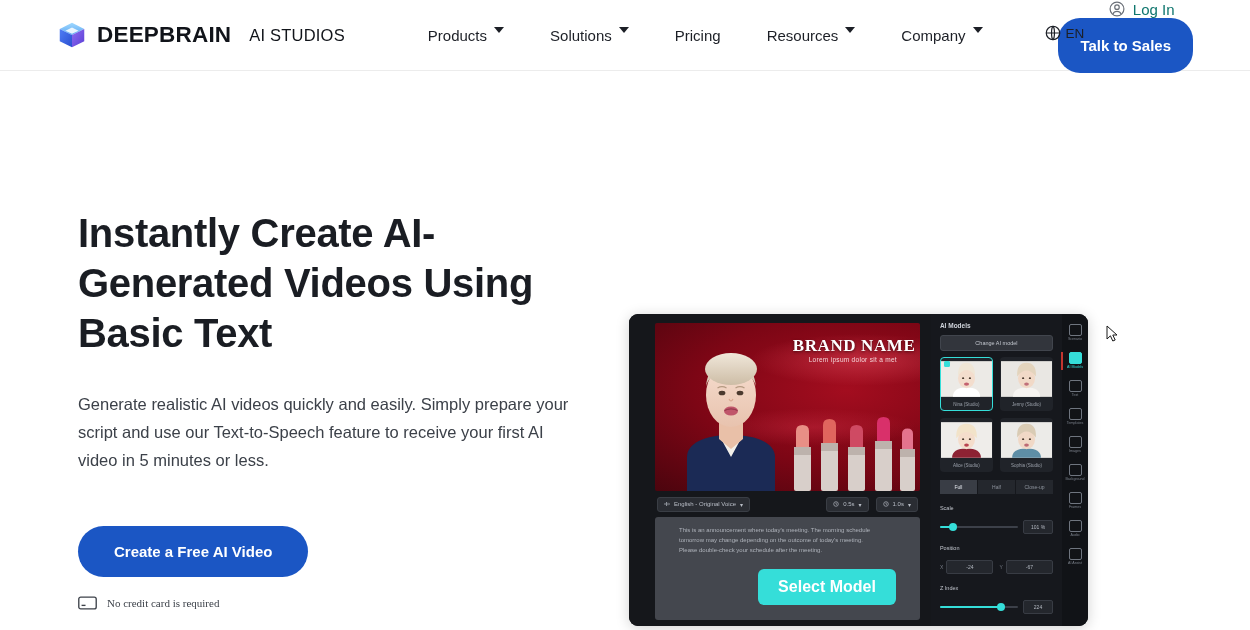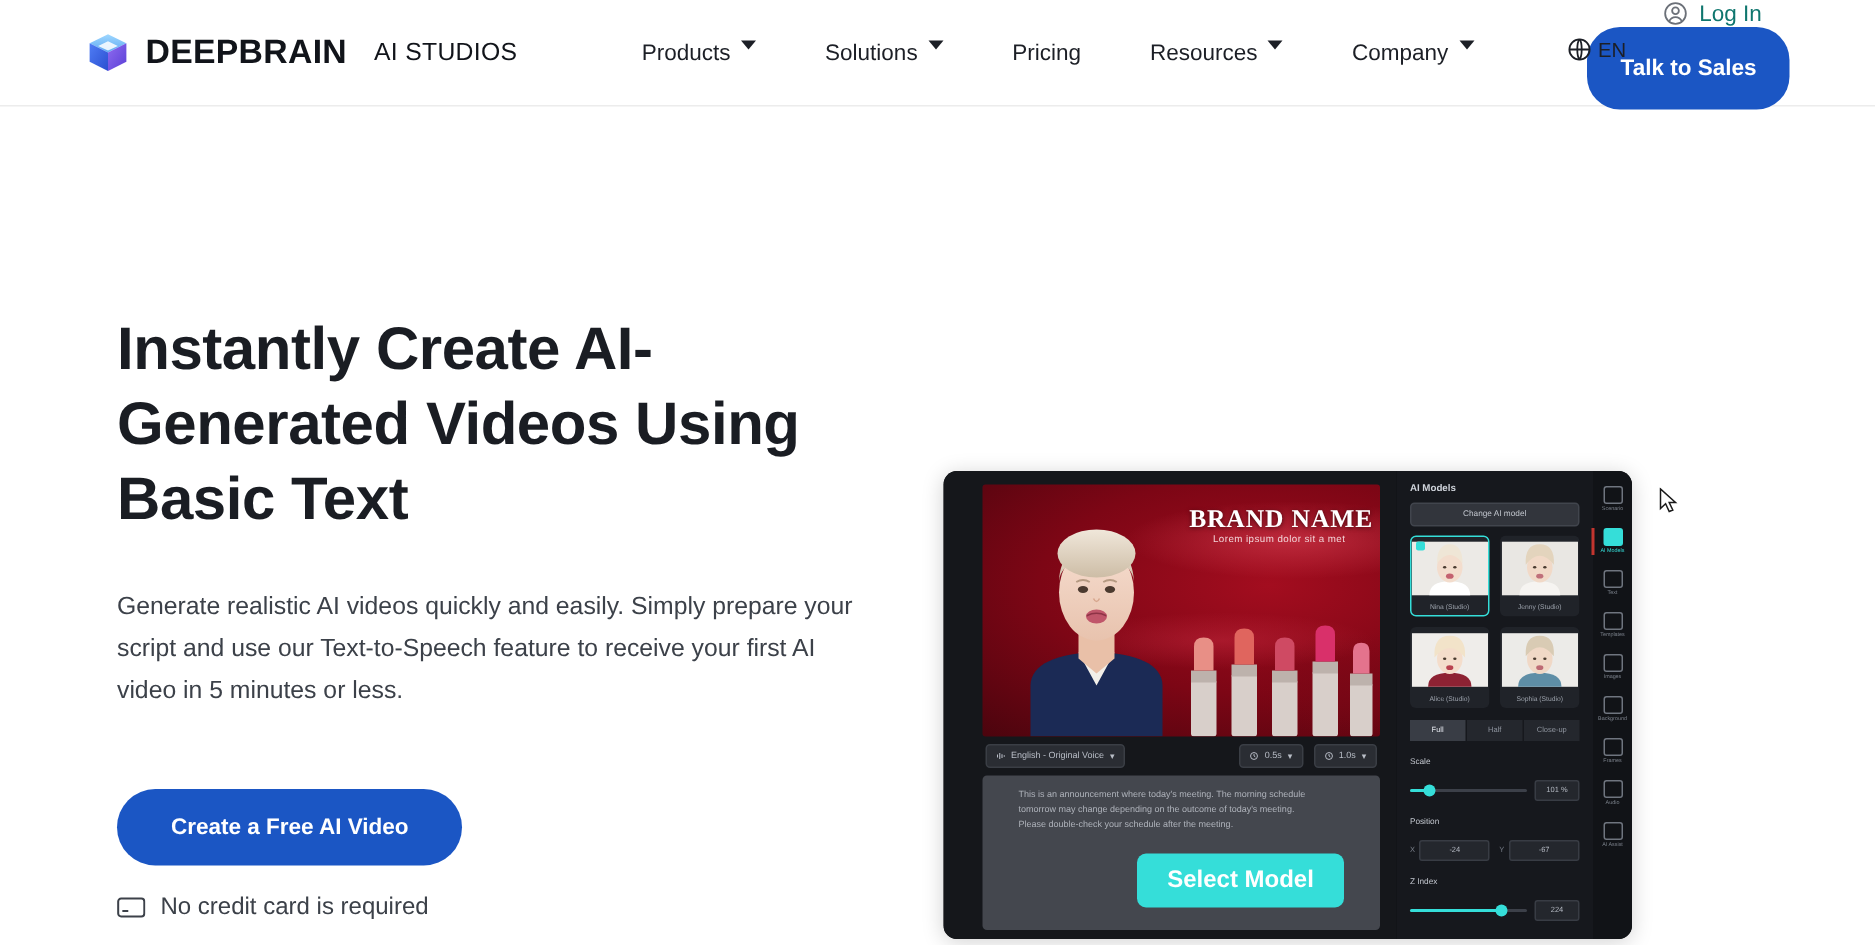--- a/index.html
+++ b/index.html
@@ -86,21 +86,21 @@
   .btn-cta {
     margin-top: 52px;
     background: #1b56c4; color: #ffffff;
     font-size: 15px; font-weight: 700;
     border: none; border-radius: 28px;
     padding: 17px 36px; cursor: pointer;
     font-family: "Liberation Sans", sans-serif;
   }
   .nocard {
     margin-top: 19px; display: flex; align-items: center; gap: 10px;
-    font-size: 16px; color: #3c4149;
+    font-size: 11px; color: #3c4149; font-family: Liberation Serif, serif;
   }
   .card-icon { width: 19px; height: 14px; flex: none; }
 
   
   .mock {
     position: absolute; left: 629px; top: 243px;
     width: 459px; height: 312px;
     background: #0b0d10; border-radius: 9px;
     overflow: hidden; display: flex;
     box-shadow: 0 2px 14px rgba(0,0,0,.18);

